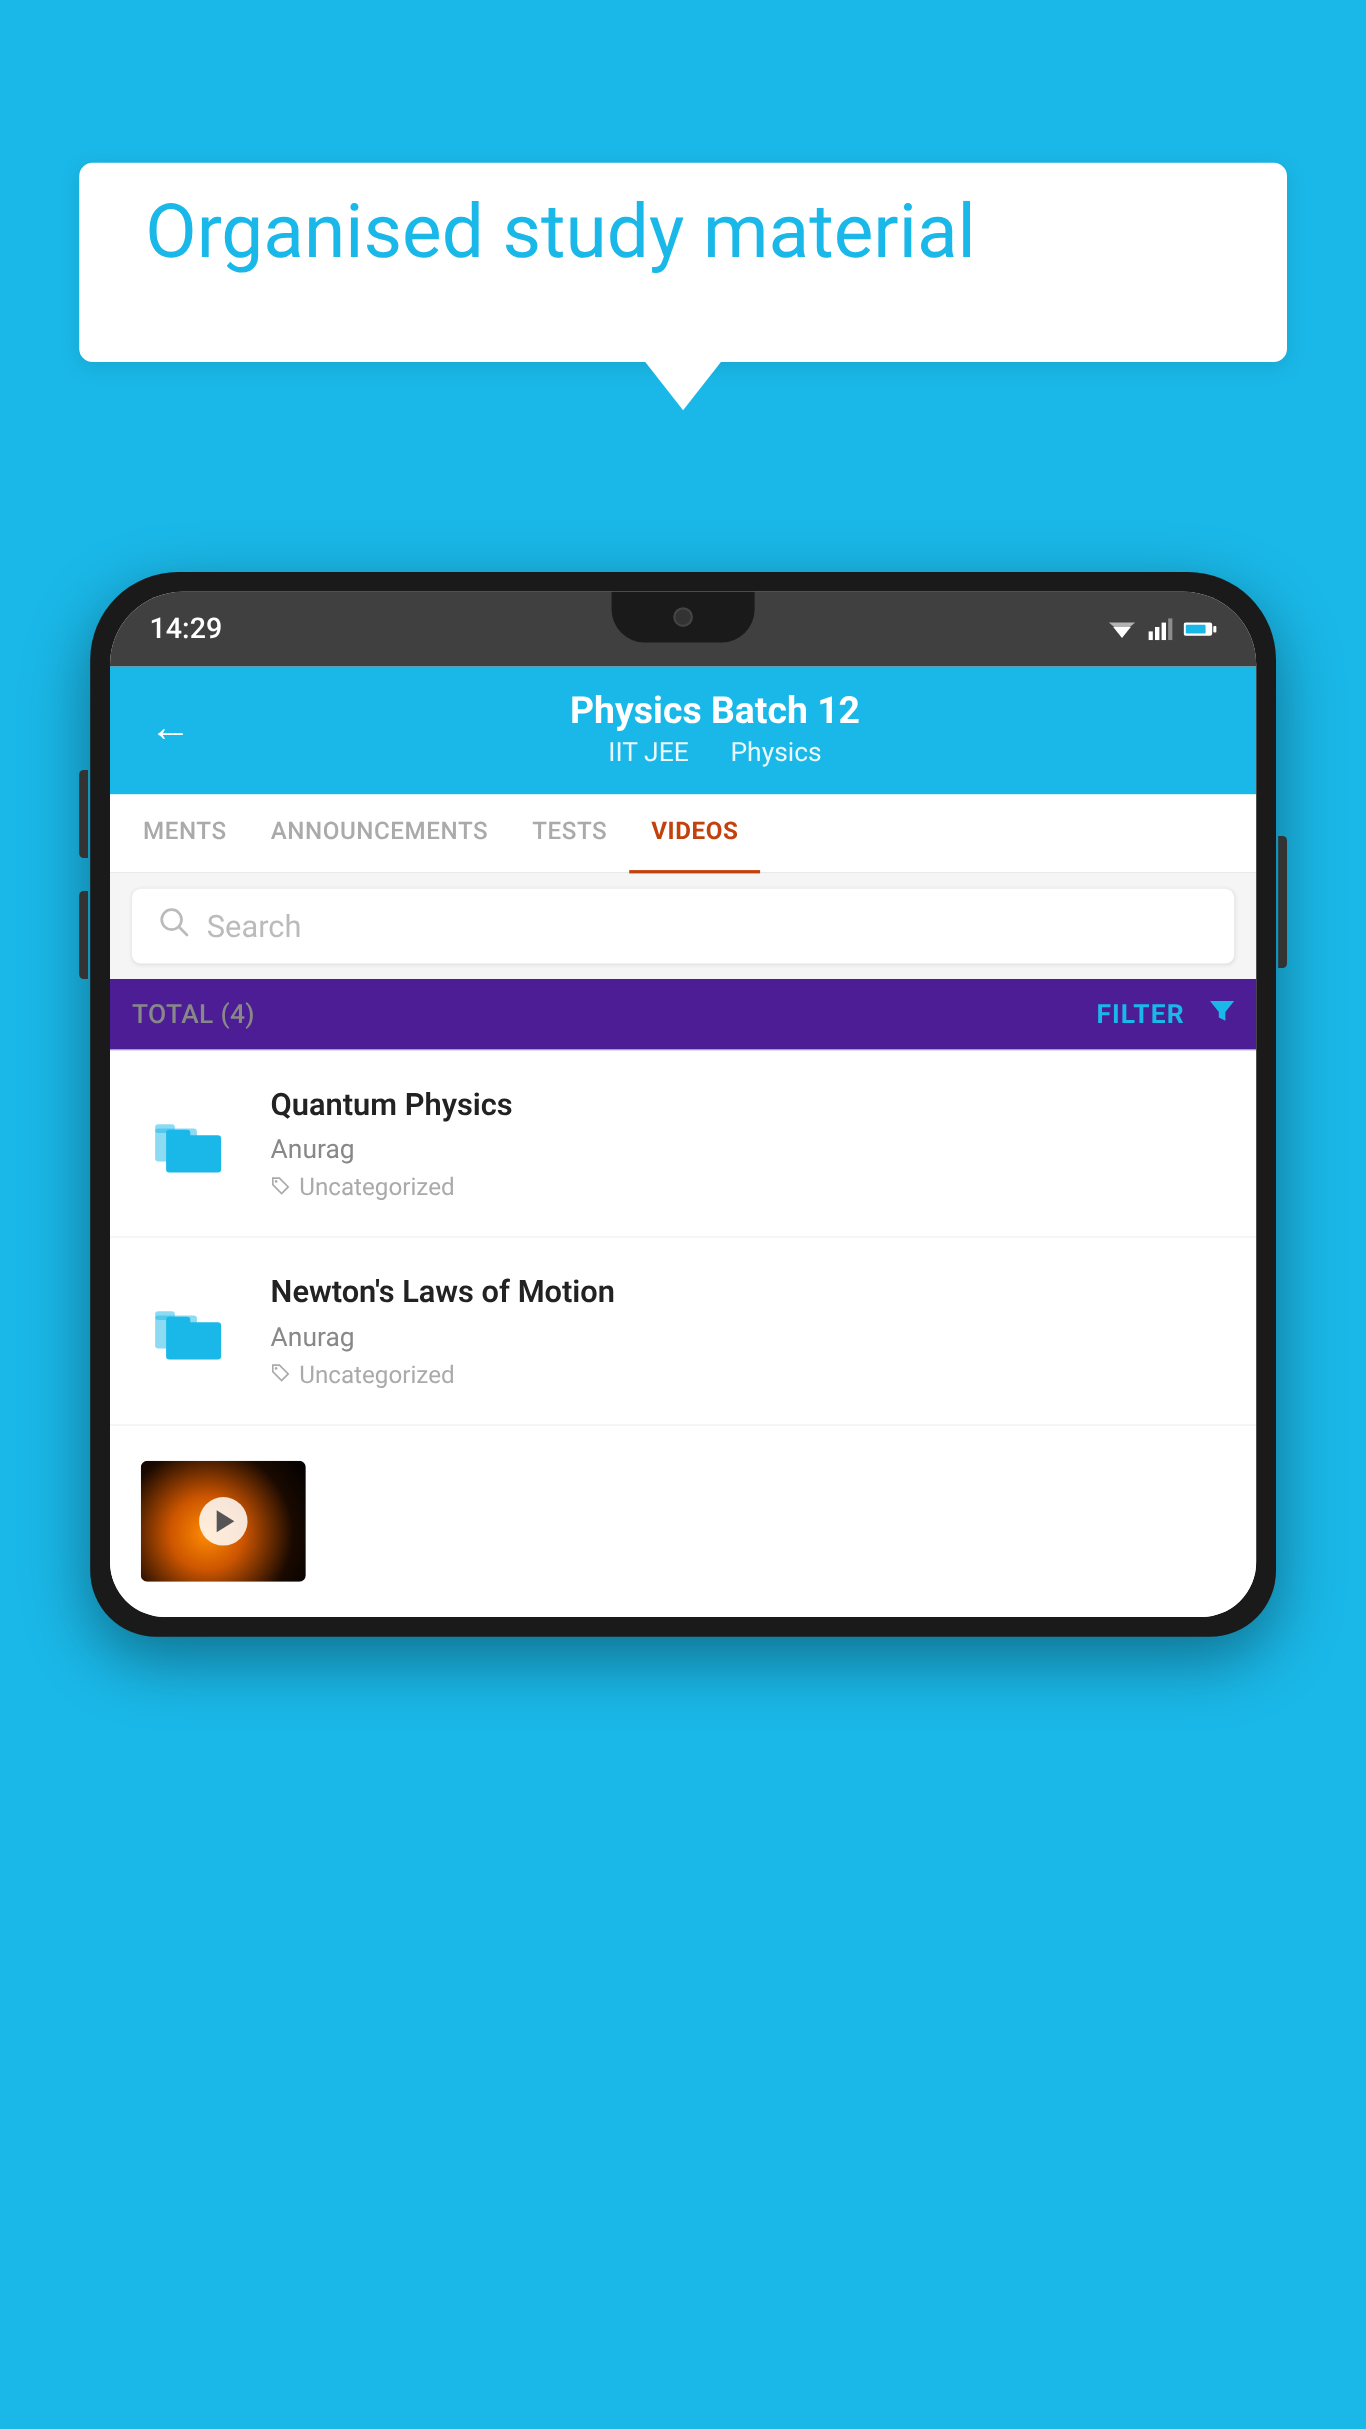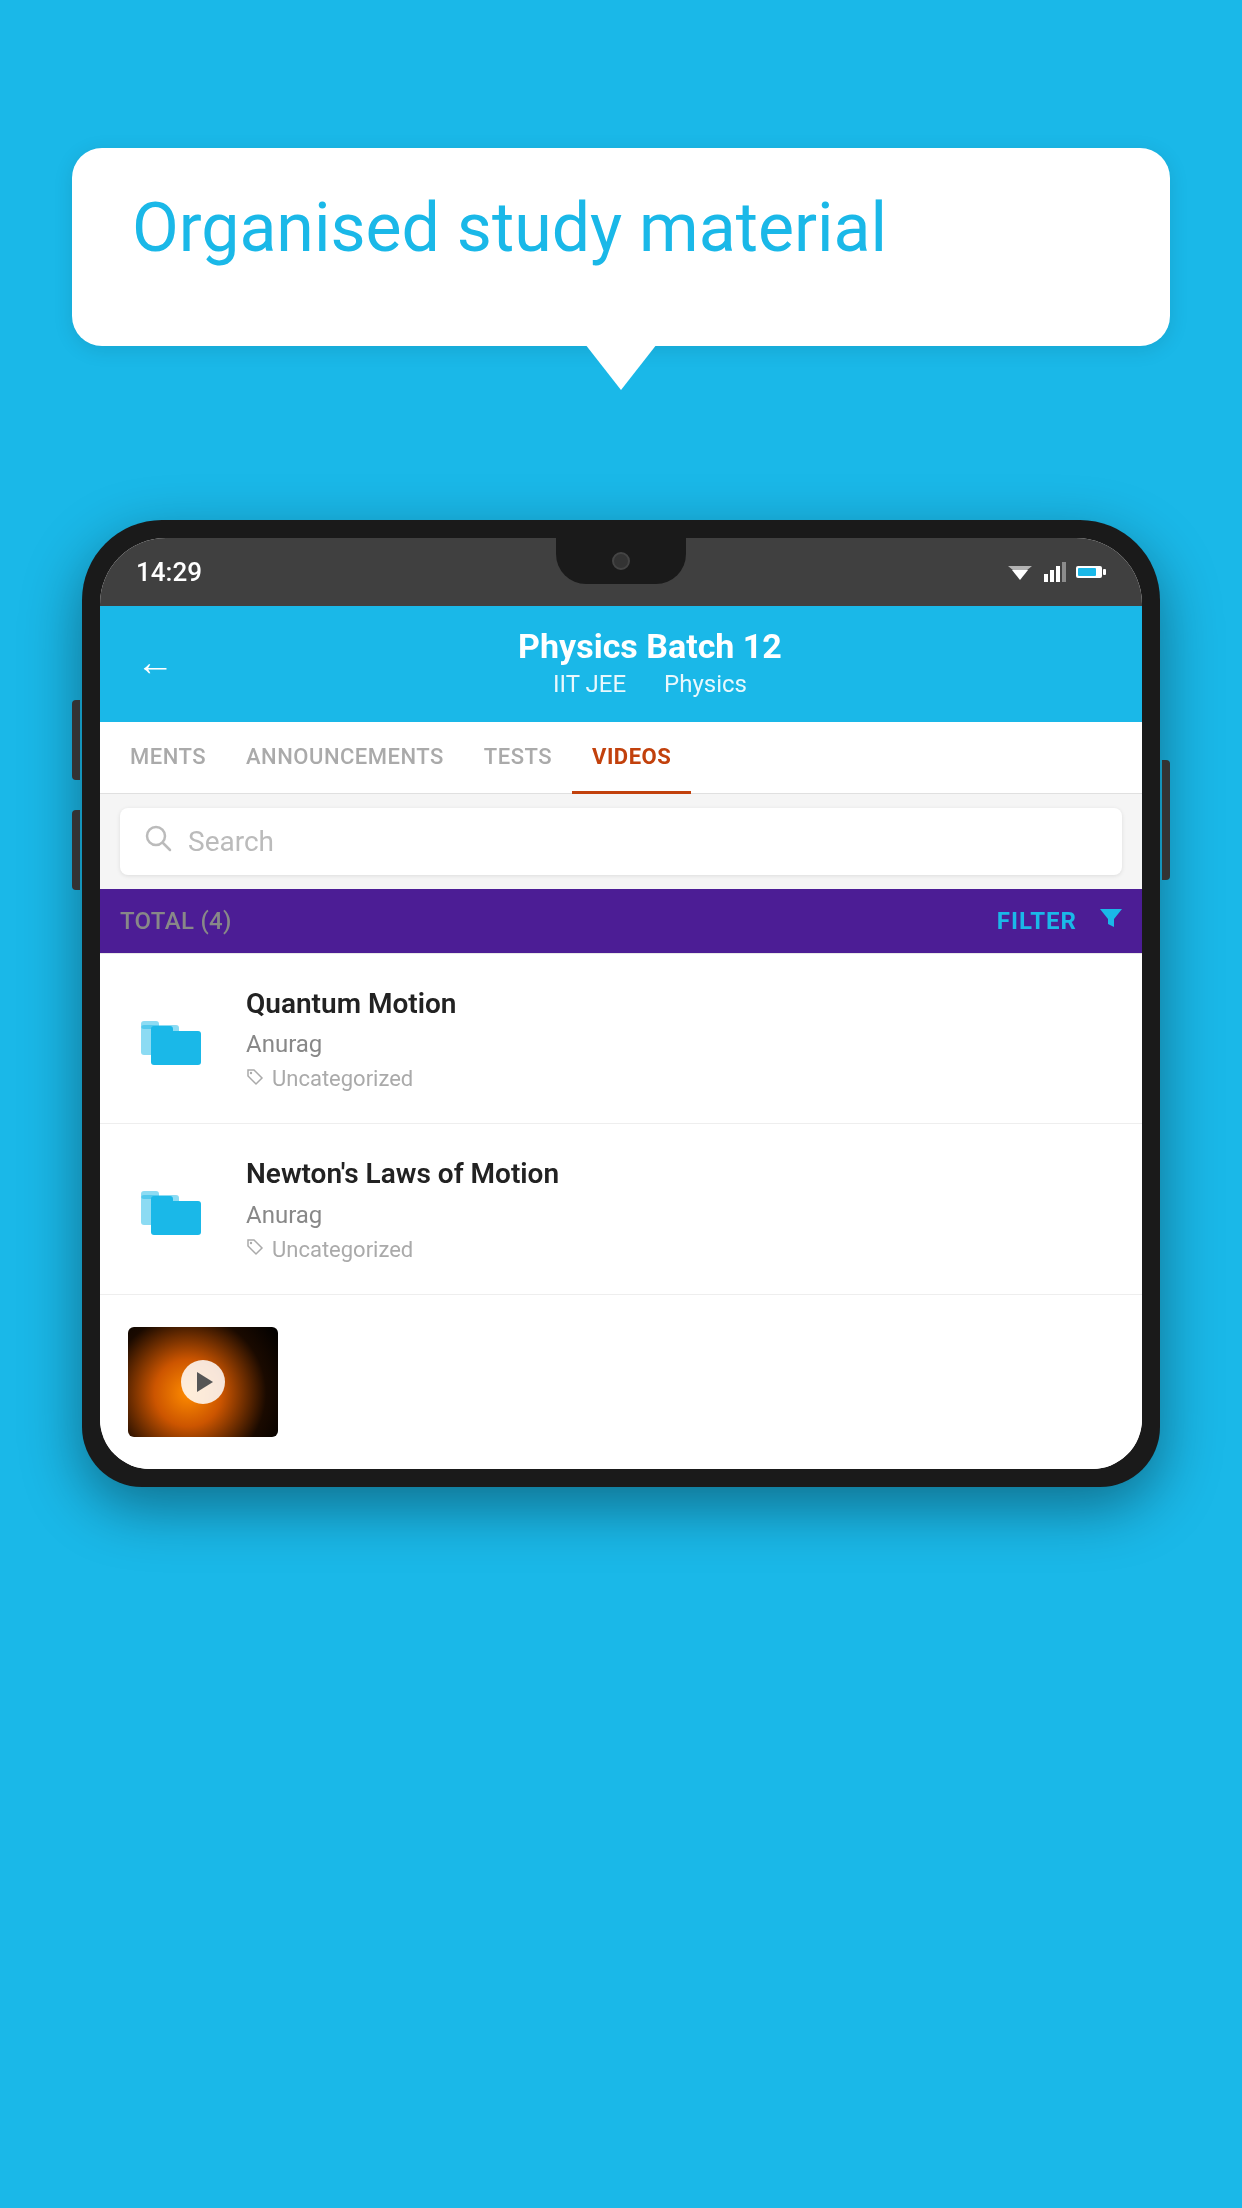--- a/index.html
+++ b/index.html
@@ -19,22 +19,22 @@
       top: 148px;
       left: 72px;
       right: 72px;
       display: flex;
       flex-direction: column;
       align-items: center;
     }
 
     .speech-bubble {
       background: white;
-      border-radius: 30px;
-      padding: 40px 60px 52px 60px;
+      border-radius: 12px;
+      padding: 23px 60px 52px 60px;
       width: 100%;
       box-shadow: 0 4px 20px rgba(0,0,0,0.1);
     }
 
     .speech-bubble-arrow {
       width: 0;
       height: 0;
       border-left: 36px solid transparent;
       border-right: 36px solid transparent;
       border-top: 46px solid white;
@@ -483,21 +483,21 @@
             <svg class="folder-svg" viewBox="0 0 72 72" fill="none" xmlns="http://www.w3.org/2000/svg">
 
               <rect x="4" y="22" width="38" height="30" rx="3" fill="#1ab8e8" opacity="0.5"></rect>
               <rect x="4" y="18" width="18" height="8" rx="3" fill="#1ab8e8" opacity="0.5"></rect>
 
               <rect x="14" y="28" width="50" height="34" rx="3" fill="#1ab8e8"></rect>
               <rect x="14" y="23" width="22" height="9" rx="3" fill="#1ab8e8"></rect>
             </svg>
           </div>
           <div class="video-info">
-            <div class="video-title">Quantum Motion</div>
+            <div class="video-title">Quantum Physics</div>
             <div class="video-author">Anurag</div>
             <div class="video-tag">
               <span class="tag-icon">
                 <svg width="18" height="18" viewBox="0 0 18 18" fill="none">
                   <path d="M2 2h6l8 8-6 6-8-8V2z" stroke="#aaa" stroke-width="1.5" fill="none"></path>
                   <circle cx="5" cy="5" r="1.2" fill="#aaa"></circle>
                 </svg>
               </span>
               <span class="tag-text">Uncategorized</span>
             </div>

